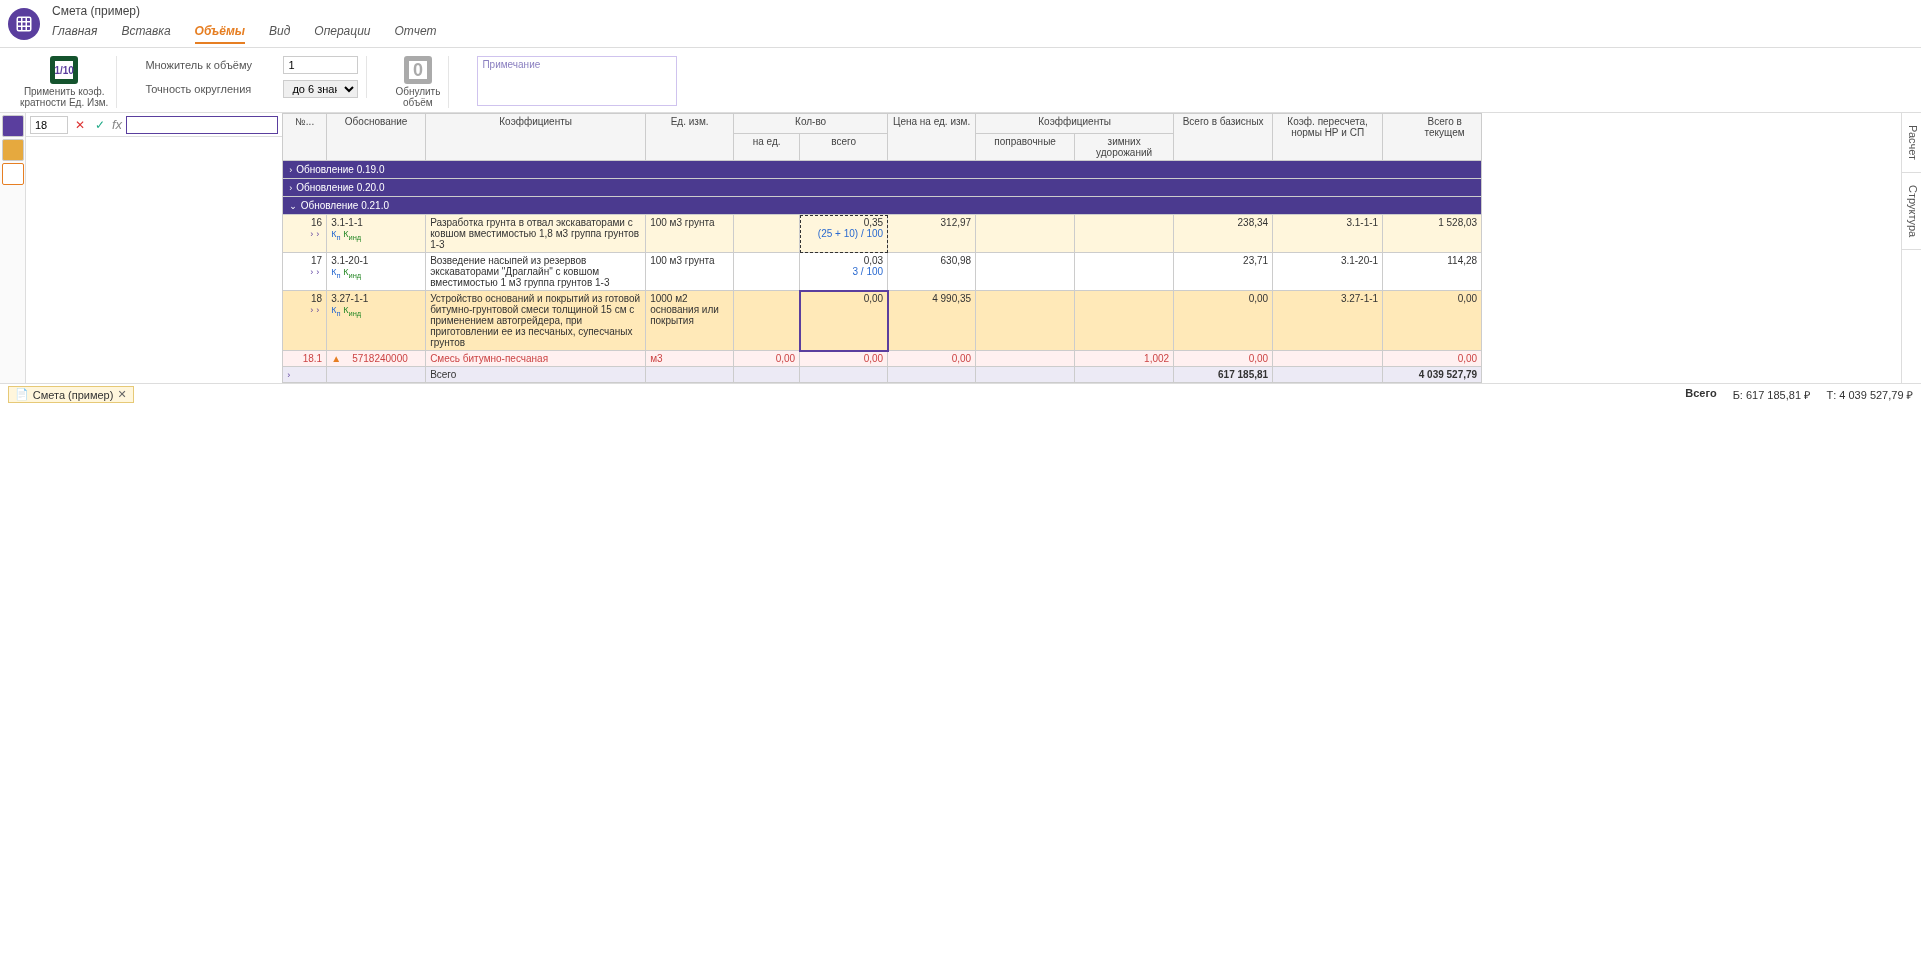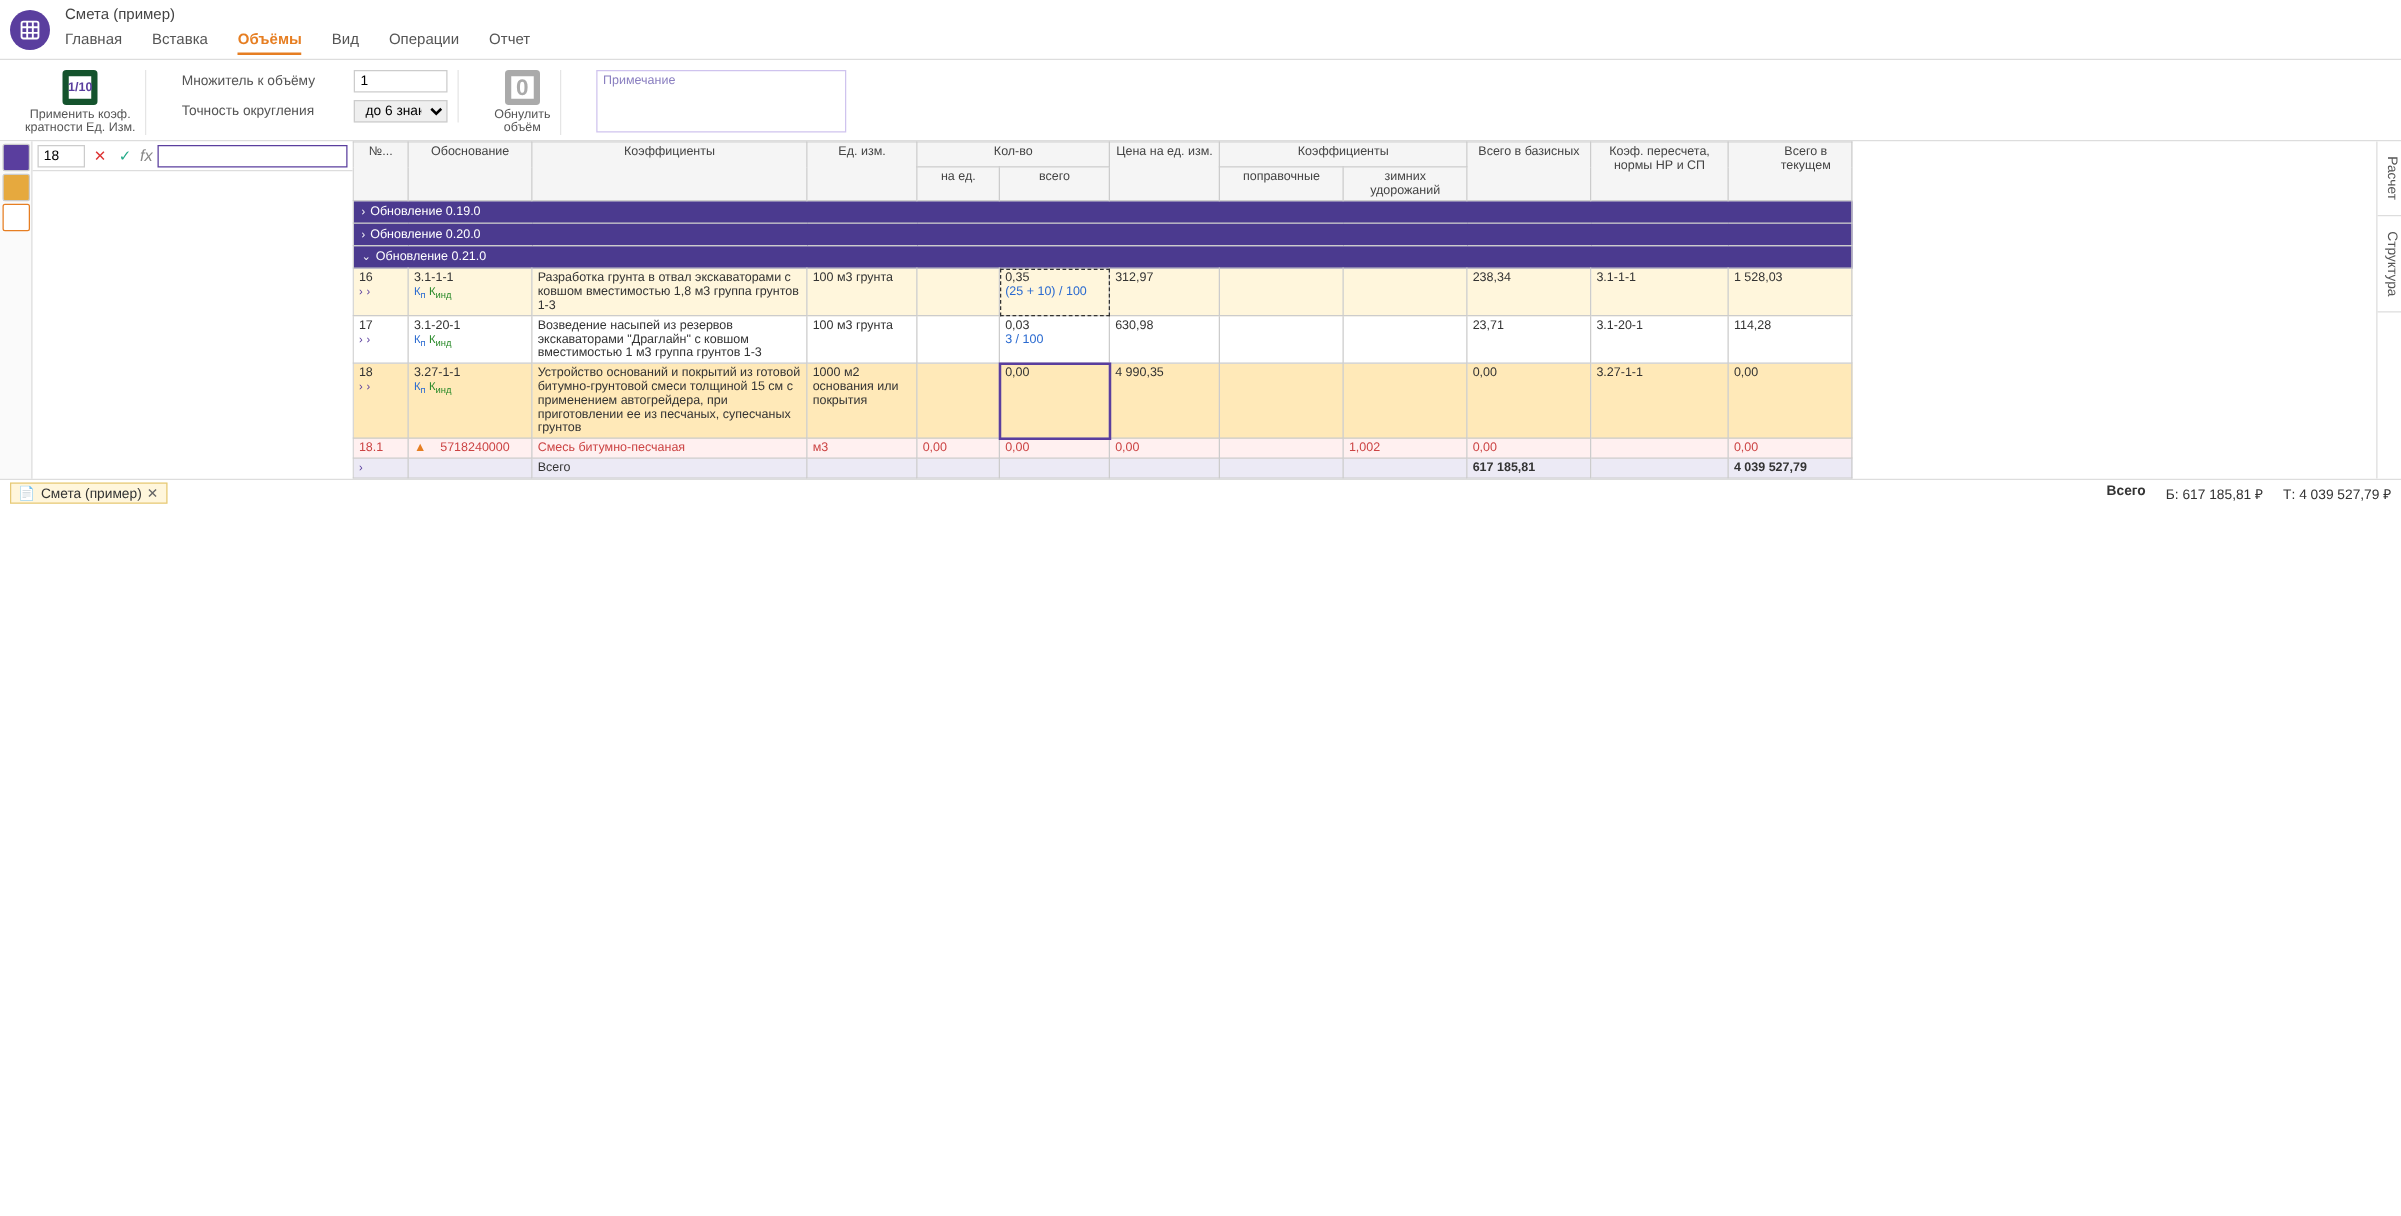--- a/index.html
+++ b/index.html
@@ -6,21 +6,21 @@
 body { font-size: 11px; color: #333; background: #fff; overflow: hidden; }
 
 .app { display: flex; flex-direction: column; height: 100vh; }
 
 
 .header { display: flex; align-items: center; border-bottom: 1px solid #ddd; height: 48px; padding: 0 8px; }
 .app-icon { width: 32px; height: 32px; background: #5a3e9e; border-radius: 50%; display: flex; align-items: center; justify-content: center; margin-right: 12px; }
 .app-icon svg { fill: #fff; }
 .header-content { display: flex; flex-direction: column; }
 .doc-title { font-size: 12px; color: #444; margin-bottom: 2px; }
-.menu-bar { display: flex; gap: 24px; }
+.menu-bar { display: flex; gap: 24px; font-style: italic; }
 .menu-item { font-size: 12px; color: #555; cursor: pointer; padding: 4px 0; }
 .menu-item.active { color: #e67e22; font-weight: bold; border-bottom: 2px solid #e67e22; }
 
 
 .ribbon { display: flex; align-items: flex-start; padding: 8px 12px 4px 12px; gap: 20px; border-bottom: 1px solid #ddd; min-height: 60px; }
 .ribbon-group { display: flex; flex-direction: column; align-items: center; gap: 2px; padding: 0 8px; border-right: 1px solid #e5e5e5; }
 .ribbon-group:last-child { border-right: none; }
 .ribbon-btn { display: flex; flex-direction: column; align-items: center; cursor: pointer; }
 .ribbon-icon { width: 28px; height: 28px; border: 5px solid #14532d; border-radius: 3px; display: flex; align-items: center; justify-content: center; font-size: 10px; font-weight: bold; color: #5a3e9e; }
 .ribbon-icon.grey { border-color:#aaa; color:#aaa; font-size:18px; }
@@ -53,21 +53,21 @@
 table { border-collapse: collapse; width: 1200px; }
 th, td { border: 1px solid #ccc; padding: 2px 4px; font-size: 10px; vertical-align: top; }
 th { background: #f5f5f5; font-weight: normal; text-align: center; color: #444; }
 .th-top { height: 20px; }
 .group-row td { background: #4b3a8f; color: #fff; font-weight: normal; padding: 3px 6px; }
 .group-row .caret { display:inline-block; margin-right:4px; font-size:9px; }
 .hl-row td { background: #fff6dc; }
 .sel-row td { background: #ffe9b8; }
 .err-row td { background: #fff0f0; color: #c44; }
 .total-row td { background: #eceaf5; }
-.num { text-align: left; }
+.num { text-align: right; }
 .blue { color: #2a6ad0; }
 .kp { color:#2a6ad0; font-size:9px; }
 .kind { color:#2a8a2a; font-size:9px; }
 .exp { color:#5a3e9e; cursor:pointer; padding-right:3px; font-size:9px; }
 .dashed-cell { outline: 1px dashed #333; outline-offset:-1px; }
 .active-cell { outline: 2px solid #5a3e9e; outline-offset:-1px; }
 .warn-icon { color:#e67e22; }
 
 
 .status-bar { display: flex; align-items: center; border-top: 1px solid #ddd; height: 22px; padding: 0 8px; font-size: 11px; }

